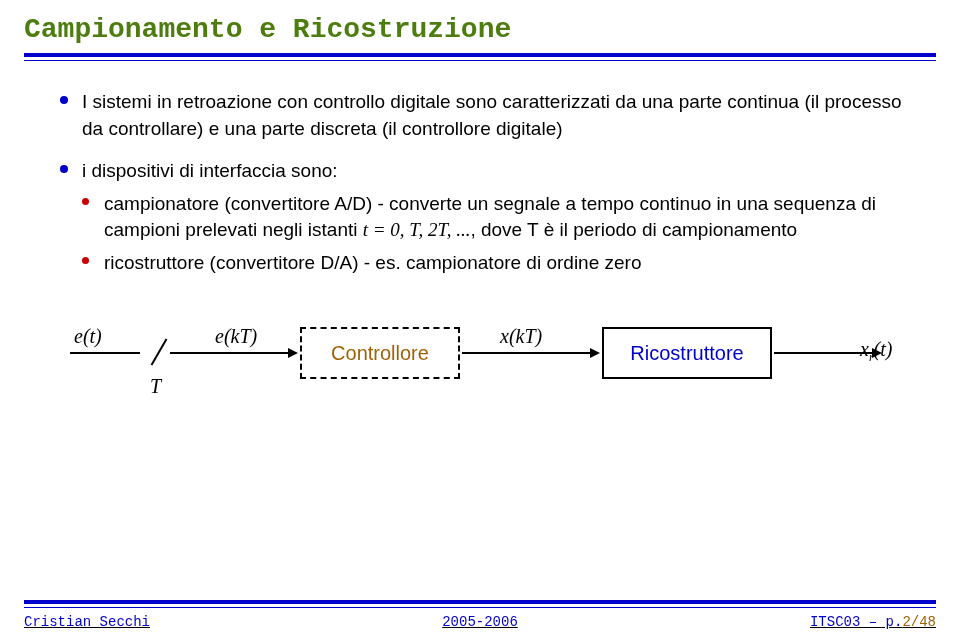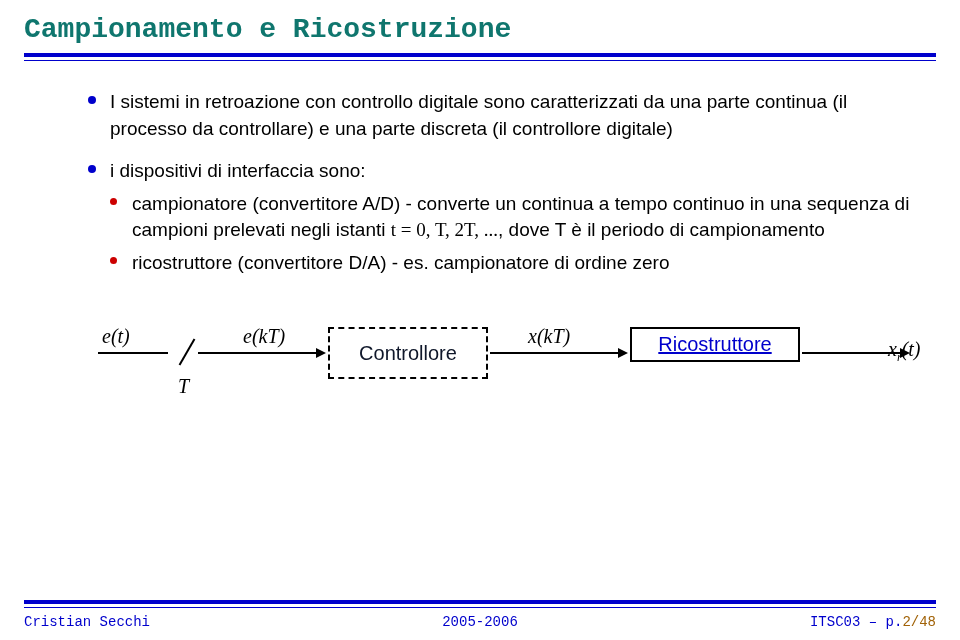--- a/index.html
+++ b/index.html
@@ -1,59 +1,59 @@
 <!DOCTYPE html>
 <html><head>
 <meta charset="utf-8">
 <style>
   * { box-sizing: border-box; margin: 0; padding: 0; }
   html, body { width: 960px; height: 640px; font-family: Arial, Helvetica, sans-serif; background: #fff; color: #000; }
   .slide { position: relative; width: 960px; height: 640px; }
-  .title { color: #0f766e; font-family: "Courier New", monospace; font-weight: bold; font-size: 28px; padding: 14px 24px 8px 24px; }
+  .title { color: #4d7c0f; font-family: "Courier New", monospace; font-weight: bold; font-size: 28px; padding: 14px 24px 8px 24px; }
   .rule-thick { height: 4px; background: #0000cc; margin: 0 24px; }
   .rule-thin { height: 1px; background: #0000cc; margin: 3px 24px 0 24px; }
-  .content { padding: 28px 48px 0 88px; font-size: 19px; line-height: 1.4; }
+  .content { padding: 28px 48px 0 60px; font-size: 19px; line-height: 1.4; }
   ul.level1 { list-style: none; }
   ul.level1 > li { margin-bottom: 16px; position: relative; padding-left: 22px; }
   ul.level1 > li::before { content: ""; position: absolute; left: 0; top: 7px; width: 8px; height: 8px; border-radius: 50%; background: #0000cc; }
   ul.level2 { list-style: none; margin-top: 6px; }
   ul.level2 > li { margin-bottom: 6px; position: relative; padding-left: 22px; }
   ul.level2 > li::before { content: ""; position: absolute; left: 0; top: 7px; width: 7px; height: 7px; border-radius: 50%; background: #cc0000; }
-  .math { font-family: "Times New Roman", serif; }
+  .math { font-family: "Times New Roman", serif; font-style: italic; }
   .diagram { position: relative; margin: 30px 0 0 0; height: 120px; }
   .sig { position: absolute; font-family: "Times New Roman", serif; font-style: italic; font-size: 20px; }
   .box { position: absolute; border: 2px dashed #000; text-align: center; display: flex; align-items: center; justify-content: center; font-size: 20px; }
   .box.solid { border-style: solid; color: #0000cc; }
-  .box.ctrl { color: #0f172a; }
+  .box.ctrl { color: #a16207; }
   .arrow-line { position: absolute; height: 2px; background: #000; }
   .arrow-head { position: absolute; width: 0; height: 0; border-top: 5px solid transparent; border-bottom: 5px solid transparent; border-left: 10px solid #000; }
   .sampler-slash { position: absolute; width: 2px; height: 30px; background: #000; transform: rotate(30deg); }
   .Tlabel { position: absolute; font-family: "Times New Roman", serif; font-style: italic; font-size: 20px; }
-  .footer { position: absolute; bottom: 10px; left: 0; right: 0; padding: 0 24px; }
+  .footer { position: absolute; bottom: 10px; left: 0; right: 0; padding: 0 24px; text-decoration: underline; }
   .foot-rule-thick { height: 4px; background: #0000cc; margin-bottom: 3px; }
   .foot-rule-thin { height: 1px; background: #0000cc; margin-bottom: 6px; }
   .foot-row { display: flex; justify-content: space-between; font-family: "Courier New", monospace; font-size: 14px; color: #0000cc; }
   .foot-row .pg { color: #a16207; }
 </style>
 </head>
 <body>
 
 <div class="slide">
   <div class="title">Campionamento e Ricostruzione</div>
   <div class="rule-thick"></div>
   <div class="rule-thin"></div>
 
   <div class="content">
     <ul class="level1">
       <li>I sistemi in retroazione con controllo digitale sono caratterizzati da una parte continua (il processo da controllare) e una parte discreta (il controllore digitale)</li>
       <li>
         <span>i dispositivi di interfaccia sono:</span>
         <ul class="level2">
           <li>
-            <span>campionatore (convertitore A/D) - converte un continua a tempo continuo in una sequenza di campioni prelevati negli istanti </span><span class="math">t = 0, T, 2T, ...</span><span>, dove T è il periodo di campionamento</span>
+            <span>campionatore (convertitore A/D) - converte un segnale a tempo continuo in una sequenza di campioni prelevati negli istanti </span><span class="math">t = 0, T, 2T, ...</span><span>, dove T è il periodo di campionamento</span>
           </li>
           <li>ricostruttore (convertitore D/A) - es. campionatore di ordine zero</li>
         </ul>
       </li>
     </ul>
 
     <div class="diagram">
 
       <div class="sig" style="left:14px; top:15px;">e(t)</div>
 
@@ -68,21 +68,21 @@
 
       <div class="sig" style="left:155px; top:15px;">e(kT)</div>
 
       <div class="box ctrl" style="left:240px; top:20px; width:160px; height:52px;">Controllore</div>
 
       <div class="arrow-line" style="left:402px; top:45px; width:130px;"></div>
       <div class="arrow-head" style="left:530px; top:41px;"></div>
 
       <div class="sig" style="left:440px; top:15px;">x(kT)</div>
 
-      <div class="box solid" style="left:542px; top:20px; width:170px; height:35px;text-decoration:underline;">Ricostruttore</div>
+      <div class="box solid" style="left:542px; top:20px; width:170px; height:52px;">Ricostruttore</div>
 
       <div class="arrow-line" style="left:714px; top:45px; width:100px;"></div>
       <div class="arrow-head" style="left:812px; top:41px;"></div>
 
       <div class="sig" style="left:800px; top:28px;">x<sub style="font-size:12px;">r</sub>(t)</div>
     </div>
   </div>
 
   <div class="footer">
     <div class="foot-rule-thick"></div>

